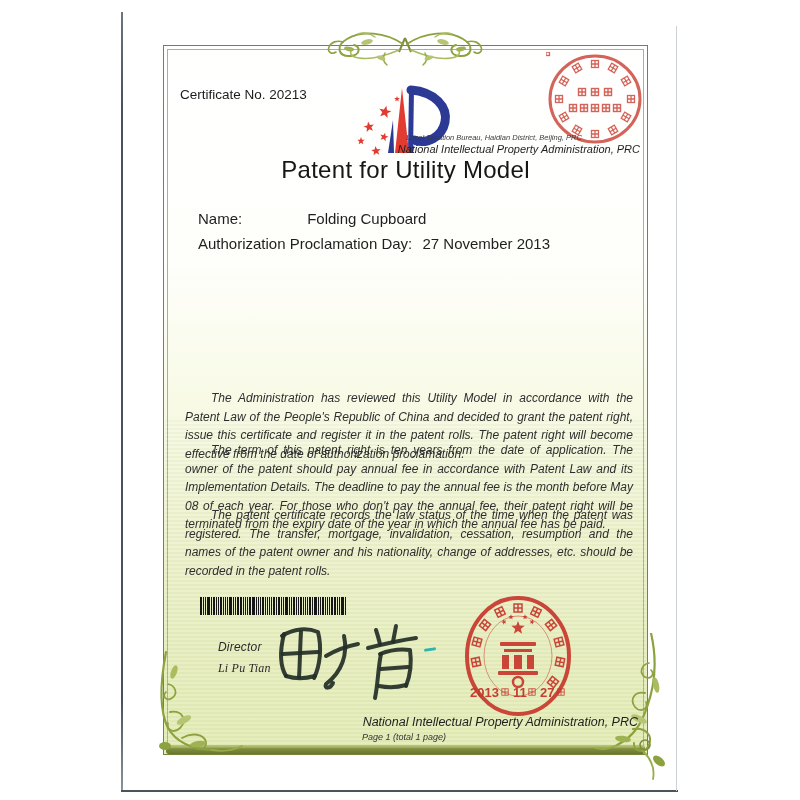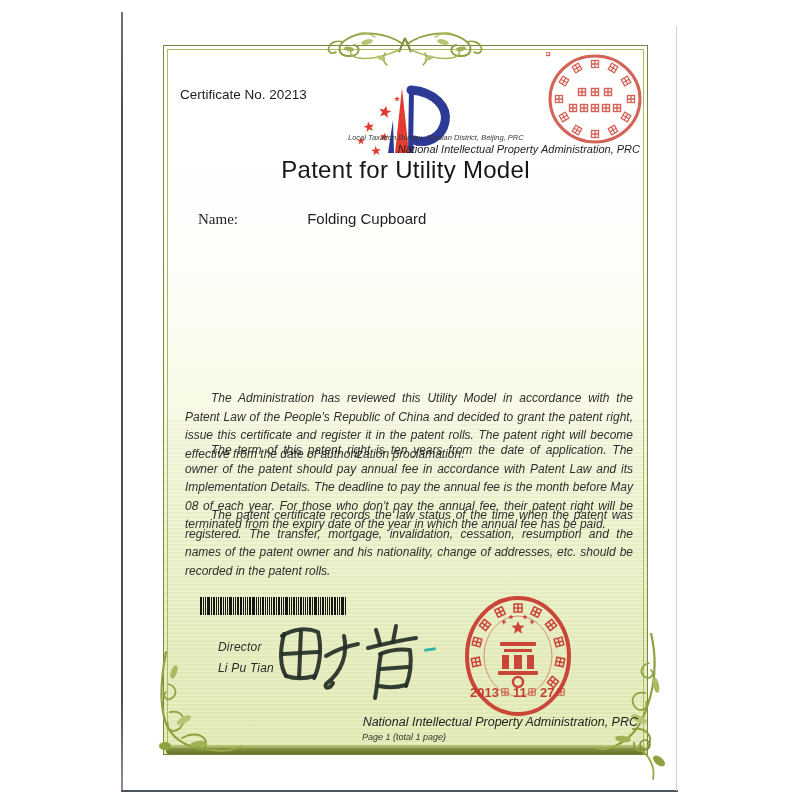--- a/index.html
+++ b/index.html
@@ -19,37 +19,37 @@
   .frame-inner{left:167px;top:49px;width:477px;height:702px;box-sizing:border-box;
          border:1px solid #adba62;}
   .frame-band{left:166px;top:745px;width:479px;height:9px;border-radius:3px;
          background:linear-gradient(180deg,#c3ce7c,#7e8d3c 45%,#67762e);}
   .texture{left:165px;top:420px;width:481px;height:330px;pointer-events:none;
          background:repeating-linear-gradient(180deg,rgba(120,140,60,0.05) 0 2px,rgba(255,255,255,0.06) 2px 4px);}
 
   .cert-no{left:180px;top:87px;font-size:13.5px;color:#1c1c1c;}
   .title{left:163px;top:156px;width:485px;text-align:center;font-size:24px;color:#161616;letter-spacing:.3px;}
 
-  .seal-cap1{left:348px;top:133px;width:292px;text-align:left;font-size:7.5px;font-style:italic;color:#3a3a3a;}
+  .seal-cap1{left:348px;top:133px;width:292px;text-align:center;font-size:7.5px;font-style:italic;color:#3a3a3a;}
   .seal-cap2{left:318px;top:143px;width:322px;text-align:right;font-size:11px;font-style:italic;color:#1f1f1f;}
 
   .fields{left:198px;top:210px;width:420px;font-size:15px;}
   .frow{margin-bottom:8.2px;white-space:nowrap;}
-  .flabel{display:inline-block;min-width:105px;font-family:Liberation Serif, serif;}
+  .flabel{display:inline-block;min-width:105px;}
   .flabel.wide{min-width:0;margin-right:6px;}
 
   .para{left:185px;width:448px;font-size:12px;line-height:18.5px;font-style:italic;
         color:#2e2e2e;text-align:justify;text-indent:26px;}
   .p1{top:389px;} .p2{top:441px;} .p3{top:506px;}
 
   .barcode{left:200px;top:597px;width:146px;height:18px;overflow:hidden;white-space:nowrap;font-size:0;}
   .barcode span{display:inline-block;height:18px;background:#161616;vertical-align:top;}
 
   .dir-label{left:218px;top:640px;font-size:12px;font-style:italic;color:#2a2a2a;letter-spacing:.2px;}
-  .dir-name{left:218px;top:661px;font-size:12px;font-style:italic;color:#2a2a2a;letter-spacing:.2px;}
+  .dir-name{left:218px;top:661px;font-size:12px;font-style:italic;color:#2a2a2a;letter-spacing:.2px;font-family:Liberation Serif, serif;}
   .teal-mark{left:424px;top:648px;width:12px;height:3px;background:#2fb3ab;border-radius:2px;transform:rotate(-8deg);}
 
   .footer-issuer{left:238px;top:715px;width:400px;text-align:right;font-size:12.5px;font-style:italic;font-weight:500;color:#1f1f1f;}
   .page-info{left:362px;top:732px;font-size:9px;font-style:italic;color:#333;}
 
   svg{display:block;}
   .sig-stroke{fill:none;stroke:#232e26;stroke-width:4;stroke-linecap:round;stroke-linejoin:round;opacity:.92;}
 </style>
 </head>
 <body>
@@ -166,20 +166,24 @@
   <div class="abs seal-cap1">Local Taxation Bureau, Haidian District, Beijing, PRC</div>
   <div class="abs seal-cap2">National Intellectual Property Administration, PRC</div>
 
   <div class="abs title">Patent for Utility Model</div>
 
   <div class="abs fields">
     <div class="frow">
       <span class="flabel">Name:</span>
       <span>Folding Cupboard</span>
     </div>
+    <div class="frow">
+      <span class="flabel wide">Authorization Proclamation Day:</span>
+      <span>27 November 2013</span>
+    </div>
   </div>
 
   <div class="abs para p1">The Administration has reviewed this Utility Model in accordance with the Patent Law of the People's Republic of China and decided to grant the patent right, issue this certificate and register it in the patent rolls. The patent right will become effective from the date of authorization proclamation.</div>
   <div class="abs para p2">The term of this patent right is ten years from the date of application. The owner of the patent should pay annual fee in accordance with Patent Law and its Implementation Details. The deadline to pay the annual fee is the month before May 08 of each year. For those who don't pay the annual fee, their patent right will be terminated from the expiry date of the year in which the annual fee has be paid.</div>
   <div class="abs para p3">The patent certificate records the law status of the time when the patent was registered. The transfer, mortgage, invalidation, cessation, resumption and the names of the patent owner and his nationality, change of addresses, etc. should be recorded in the patent rolls.</div>
 
   <div class="abs barcode" id="barcode"><span style="width: 2px; margin-right: 1px;"></span><span style="width: 1px; margin-right: 1px;"></span><span style="width: 1px; margin-right: 1px;"></span><span style="width: 3px; margin-right: 1px;"></span><span style="width: 1px; margin-right: 1px;"></span><span style="width: 2px; margin-right: 1px;"></span><span style="width: 1px; margin-right: 1px;"></span><span style="width: 1px; margin-right: 1px;"></span><span style="width: 2px; margin-right: 1px;"></span><span style="width: 1px; margin-right: 1px;"></span><span style="width: 1px; margin-right: 1px;"></span><span style="width: 1px; margin-right: 1px;"></span><span style="width: 3px; margin-right: 1px;"></span><span style="width: 1px; margin-right: 1px;"></span><span style="width: 1px; margin-right: 1px;"></span><span style="width: 2px; margin-right: 1px;"></span><span style="width: 2px; margin-right: 1px;"></span><span style="width: 1px; margin-right: 1px;"></span><span style="width: 1px; margin-right: 1px;"></span><span style="width: 1px; margin-right: 1px;"></span><span style="width: 2px; margin-right: 1px;"></span><span style="width: 3px; margin-right: 1px;"></span><span style="width: 1px; margin-right: 1px;"></span><span style="width: 1px; margin-right: 1px;"></span><span style="width: 1px; margin-right: 1px;"></span><span style="width: 2px; margin-right: 1px;"></span><span style="width: 1px; margin-right: 1px;"></span><span style="width: 1px; margin-right: 1px;"></span><span style="width: 1px; margin-right: 1px;"></span><span style="width: 1px; margin-right: 1px;"></span><span style="width: 2px; margin-right: 1px;"></span><span style="width: 1px; margin-right: 1px;"></span><span style="width: 2px; margin-right: 1px;"></span><span style="width: 1px; margin-right: 1px;"></span><span style="width: 1px; margin-right: 1px;"></span><span style="width: 3px; margin-right: 1px;"></span><span style="width: 1px; margin-right: 1px;"></span><span style="width: 1px; margin-right: 1px;"></span><span style="width: 2px; margin-right: 1px;"></span><span style="width: 1px; margin-right: 1px;"></span><span style="width: 1px; margin-right: 1px;"></span><span style="width: 2px; margin-right: 1px;"></span><span style="width: 1px; margin-right: 1px;"></span><span style="width: 1px; margin-right: 1px;"></span><span style="width: 1px; margin-right: 1px;"></span><span style="width: 2px; margin-right: 1px;"></span><span style="width: 1px; margin-right: 1px;"></span><span style="width: 3px; margin-right: 1px;"></span><span style="width: 1px; margin-right: 1px;"></span><span style="width: 1px; margin-right: 1px;"></span><span style="width: 2px; margin-right: 1px;"></span><span style="width: 1px; margin-right: 1px;"></span><span style="width: 1px; margin-right: 1px;"></span><span style="width: 1px; margin-right: 1px;"></span><span style="width: 2px; margin-right: 1px;"></span><span style="width: 2px; margin-right: 1px;"></span><span style="width: 1px; margin-right: 1px;"></span><span style="width: 1px; margin-right: 1px;"></span><span style="width: 3px; margin-right: 1px;"></span><span style="width: 1px; margin-right: 1px;"></span></div>
 
   <div class="abs dir-label">Director</div>
   <div class="abs dir-name">Li Pu Tian</div>

